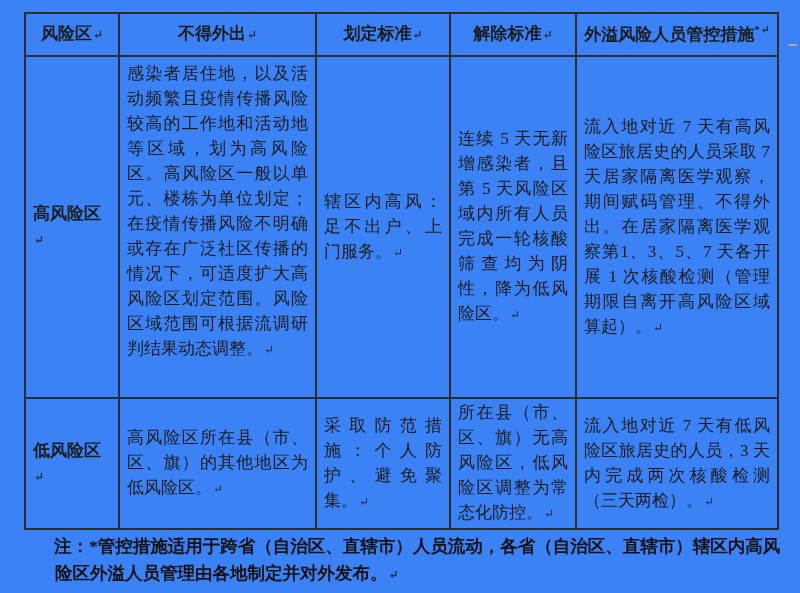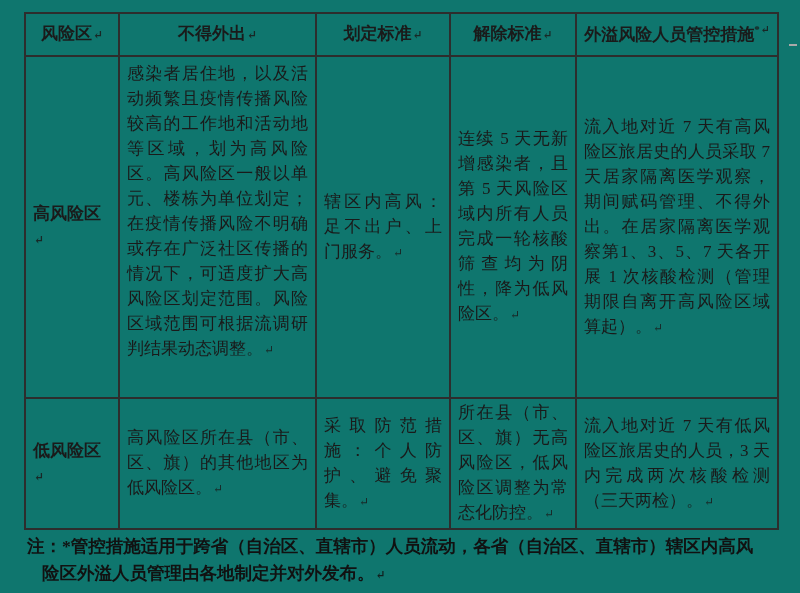--- a/index.html
+++ b/index.html
@@ -1,20 +1,20 @@
 <!DOCTYPE html>
 <html><head>
 <meta charset="utf-8">
 <style>
   html, body { margin: 0; padding: 0; background: #ffffff; }
   .stage {
     position: relative;
     width: 800px;
     height: 593px;
-    background: #0f766e;
+    background: #3b82f6;
     font-family: "Liberation Serif", "DejaVu Serif", serif;
     color: #1a1a1a;
     overflow: hidden;
   }
   table.risk-table {
     position: absolute;
     left: 24px;
     top: 12px;
     width: 753px;
     border-collapse: collapse;
@@ -67,22 +67,22 @@
   .note {
     position: absolute;
     left: 0;
     top: 533px;
     width: 800px;
     font-weight: bold;
     font-size: 17.5px;
     line-height: 27px;
     color: #111;
   }
-  .note .note-line1 { padding-left: 27px; }
-  .note .note-line2 { padding-left: 42px; }
+  .note .note-line1 { padding-left: 27px; margin-left: 27px; }
+  .note .note-line2 { padding-left: 55px; }
   .stray {
     position: absolute;
     right: 3px;
     top: 44px;
     width: 8px;
     height: 2px;
     background: #a9a9a9;
   }
 </style>
 </head>

